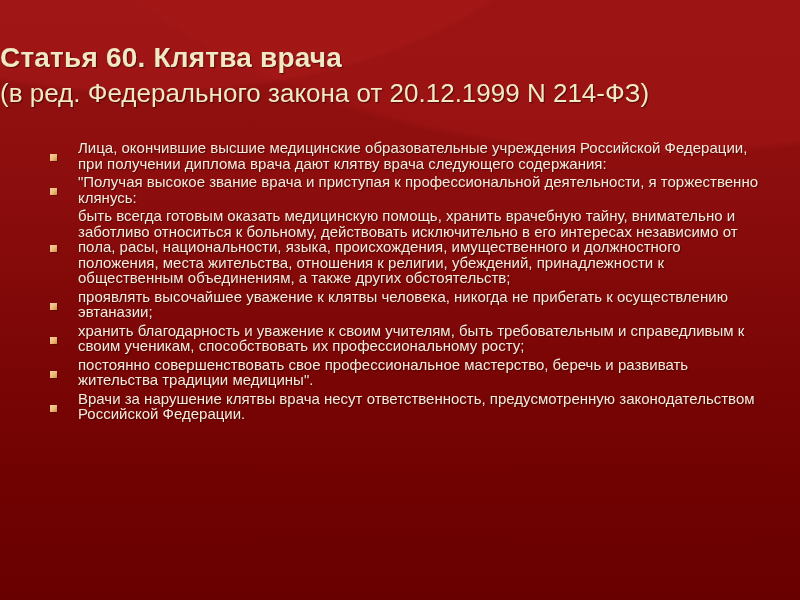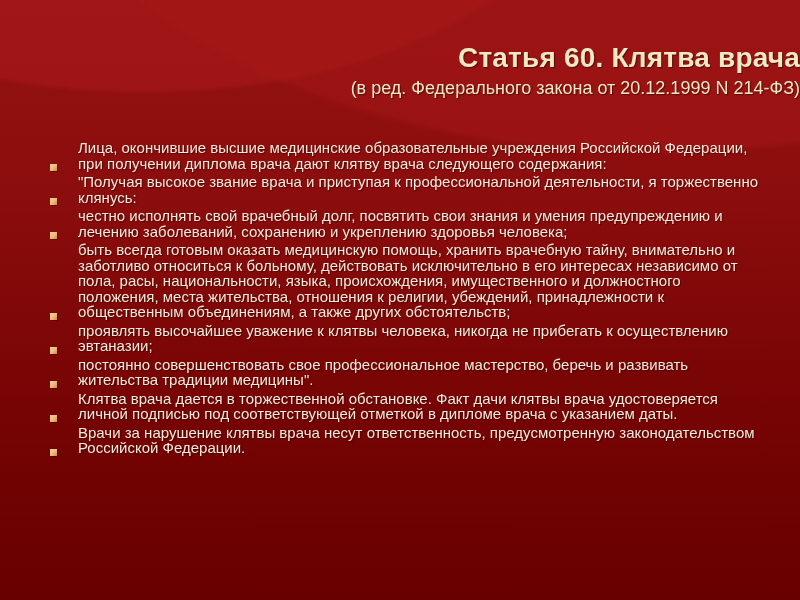--- a/index.html
+++ b/index.html
@@ -13,49 +13,49 @@
     height: 600px;
     overflow: hidden;
     font-family: "Liberation Sans", "DejaVu Sans", sans-serif;
     background:
       radial-gradient(ellipse 130% 95% at 18% -25%, rgba(172, 26, 26, 0.50) 0%, rgba(172, 26, 26, 0.50) 42%, rgba(172, 26, 26, 0) 43%),
       radial-gradient(ellipse 150% 115% at 82% -35%, rgba(158, 20, 20, 0.75) 0%, rgba(158, 20, 20, 0.75) 52%, rgba(158, 20, 20, 0) 53%),
       linear-gradient(180deg, #951212 0%, #8c0d0d 32%, #7a0505 62%, #6d0101 88%, #690000 100%);
   }
   .header {
     padding-top: 42px;
-    text-align: right;
+    text-align: left;
   }
   .title {
     margin: 0;
     font-size: 28px;
     font-weight: bold;
     letter-spacing: 0.2px;
     color: #f1e8c4;
     text-shadow: 1px 1px 1px rgba(40, 0, 0, 0.6);
   }
   .subtitle {
     margin: 4px 0 0 0;
-    font-size: 18px;
+    font-size: 26px;
     font-weight: normal;
     color: #f1e8c4;
     text-shadow: 1px 1px 1px rgba(40, 0, 0, 0.6);
   }
   .bullet-list {
     list-style: none;
     margin: 0;
     padding: 0;
     position: absolute;
     left: 48px;
     top: 140px;
     width: 712px;
   }
   .bullet-item {
     display: flex;
-    align-items: flex-end;
+    align-items: center;
     margin: 0 0 3px 0;
   }
   .bullet-marker {
     flex: 0 0 auto;
     width: 7px;
     height: 7px;
     margin: 4px 0 0 2px;
     background: linear-gradient(135deg, #f6d2a0 0%, #eeb878 55%, #d28c3e 100%);
     box-shadow: 1px 1px 0 rgba(70, 10, 0, 0.55);
   }
@@ -81,36 +81,32 @@
     <li class="bullet-item">
       <span class="bullet-marker"></span>
       <span class="bullet-text">Лица, окончившие высшие медицинские образовательные учреждения Российской Федерации, при получении диплома врача дают клятву врача следующего содержания:</span>
     </li>
     <li class="bullet-item">
       <span class="bullet-marker"></span>
       <span class="bullet-text">"Получая высокое звание врача и приступая к профессиональной деятельности, я торжественно клянусь:</span>
     </li>
     <li class="bullet-item">
       <span class="bullet-marker"></span>
-      <span class="bullet-text">честно исполнять свой врачебный долг, посвятить свои знания и умения предупреждению и лечению заболеваний, сохранению и укреплению здоровья человека;</span>
-    </li>
-    <li class="bullet-item">
-      <span class="bullet-marker"></span>
       <span class="bullet-text">быть всегда готовым оказать медицинскую помощь, хранить врачебную тайну, внимательно и заботливо относиться к больному, действовать исключительно в его интересах независимо от пола, расы, национальности, языка, происхождения, имущественного и должностного положения, места жительства, отношения к религии, убеждений, принадлежности к общественным объединениям, а также других обстоятельств;</span>
     </li>
     <li class="bullet-item">
       <span class="bullet-marker"></span>
       <span class="bullet-text">проявлять высочайшее уважение к клятвы человека, никогда не прибегать к осуществлению эвтаназии;</span>
     </li>
     <li class="bullet-item">
       <span class="bullet-marker"></span>
-      <span class="bullet-text">постоянно совершенствовать свое профессиональное мастерство, беречь и развивать жительства традиции медицины".</span>
+      <span class="bullet-text">хранить благодарность и уважение к своим учителям, быть требовательным и справедливым к своим ученикам, способствовать их профессиональному росту;</span>
     </li>
     <li class="bullet-item">
       <span class="bullet-marker"></span>
-      <span class="bullet-text">Клятва врача дается в торжественной обстановке. Факт дачи клятвы врача удостоверяется личной подписью под соответствующей отметкой в дипломе врача с указанием даты.</span>
+      <span class="bullet-text">постоянно совершенствовать свое профессиональное мастерство, беречь и развивать жительства традиции медицины".</span>
     </li>
     <li class="bullet-item">
       <span class="bullet-marker"></span>
       <span class="bullet-text">Врачи за нарушение клятвы врача несут ответственность, предусмотренную законодательством Российской Федерации.</span>
     </li>
   </ul>
 </div>
 
 </body></html>

